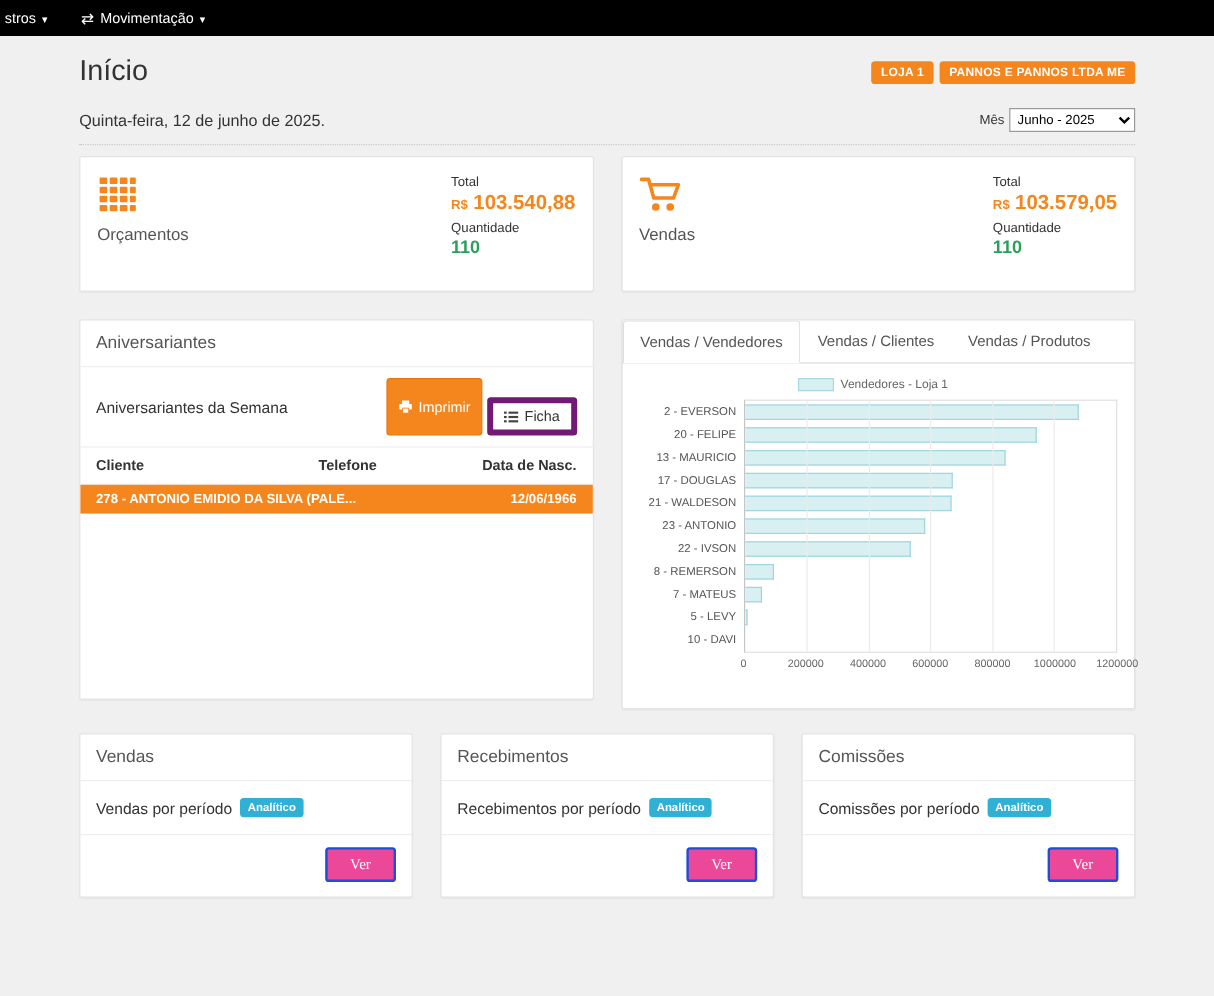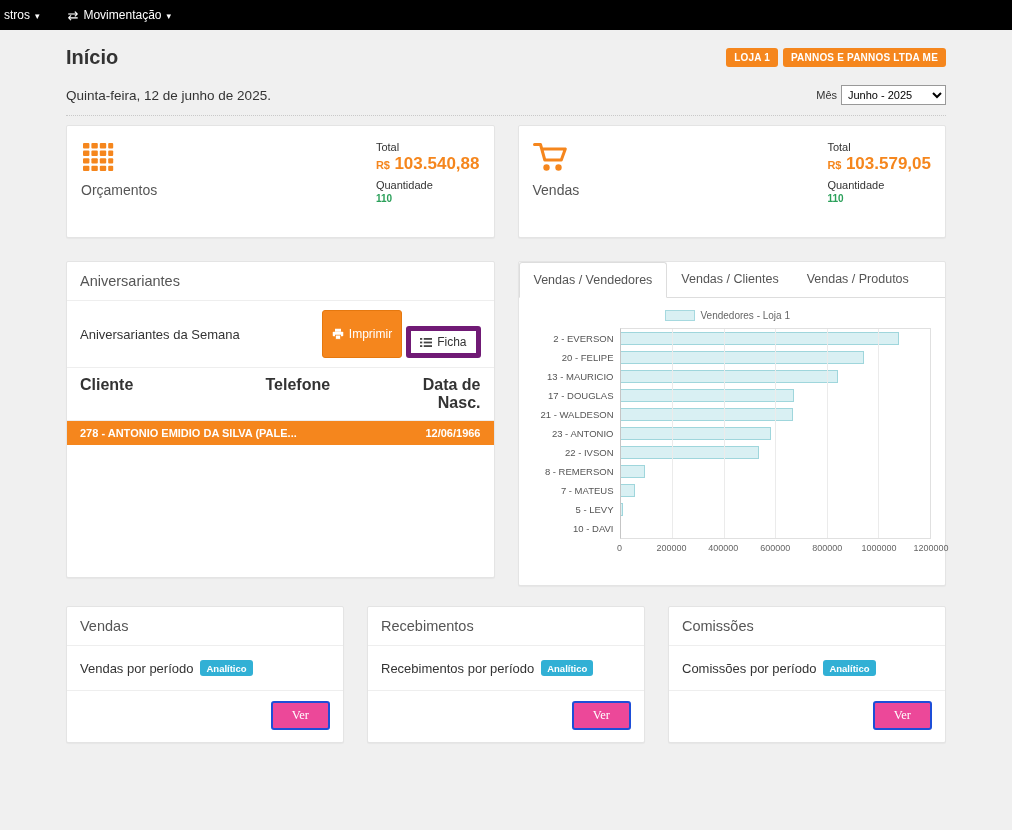--- a/index.html
+++ b/index.html
@@ -23,21 +23,21 @@
   .nav-item {
     display:flex; align-items:center; gap:5px;
     padding:0 12px; height:30px; cursor:pointer; white-space:nowrap;
   }
   .nav-item:first-child { padding-left:4px; }
   .caret { font-size:9px; position:relative; top:1px; }
   .nav-ico { font-size:13px; }
   
   .content { width:880px; margin:0 auto; padding-top:16px; }
   .title-row { display:flex; align-items:center; }
-  .title-row h1 { font-size:20px; font-weight:700; color:#333; }
+  .title-row h1 { font-size:24px; font-weight:400; color:#333; }
   .badges { margin-left:auto; display:flex; gap:5px; }
   .badge-orange {
     background:#F5861D; color:#fff; font-size:10px; font-weight:bold;
     padding:4px 8px; border-radius:3px; letter-spacing:.2px; cursor:pointer;
   }
   .date-row { display:flex; align-items:center; margin-top:16px; font-size:13.5px; }
   .month-picker { margin-left:auto; display:flex; align-items:center; gap:4px; font-size:11px; }
   .month-picker select {
     font-family:"Liberation Sans", sans-serif;
     font-size:11px; padding:1px 2px; border:1px solid #999; background:#fff;
@@ -58,37 +58,37 @@
   }
   
   .summary-card { height:113px; display:flex; justify-content:space-between; padding:15px 14px 12px; }
   .summary-left { display:flex; flex-direction:column; gap:9px; }
   .summary-title { font-size:14px; color:#555; }
   .summary-right { display:flex; flex-direction:column; }
   .sum-lbl { font-size:11px; color:#333; }
   .sum-value { color:#F5861D; margin:1px 0 5px; white-space:nowrap; }
   .sum-cur { font-size:11px; font-weight:bold; }
   .sum-num { font-size:17px; font-weight:bold;margin-top:32px; }
-  .sum-qty { color:#2ba05a; font-weight:bold; font-size:10px; margin-top:2px; }
+  .sum-qty { color:#2ba05a; font-weight:bold; font-size:15px; margin-top:2px; }
   
   .aniv-card { height:317px; }
   .aniv-toolbar {
     padding:9px 13px; display:flex; align-items:center; justify-content:space-between;
     font-size:13px; border-bottom:1px solid #eee;
   }
   .btn-group { display:flex; gap:4px; }
   .btn {
     display:inline-flex; align-items:center; gap:5px;
     font-family:"Liberation Sans", sans-serif;
     font-size:12px; padding:4px 9px; border-radius:3px; cursor:pointer;
   }
   .btn-orange { background:#F5861D; border:1px solid #e5780f; color:#fff; }
   .btn-light { background:#fff; border:5px solid #701a75; color:#333;margin-top:16px; }
   .aniv-table-head {
-    display:flex; padding:8px 13px; font-size:16px; font-weight:bold;
+    display:flex; padding:8px 13px; font-size:12px; font-weight:bold;
     border-bottom:1px solid #eee;
   }
   .col-cliente { flex:1; }
   .col-tel { width:120px; }
   .col-nasc { width:95px; text-align:right; }
   .aniv-row {
     background:#F5861D; color:#fff; font-weight:bold; font-size:11px;
     padding:6px 13px; display:flex; justify-content:space-between; cursor:pointer;
   }
   

